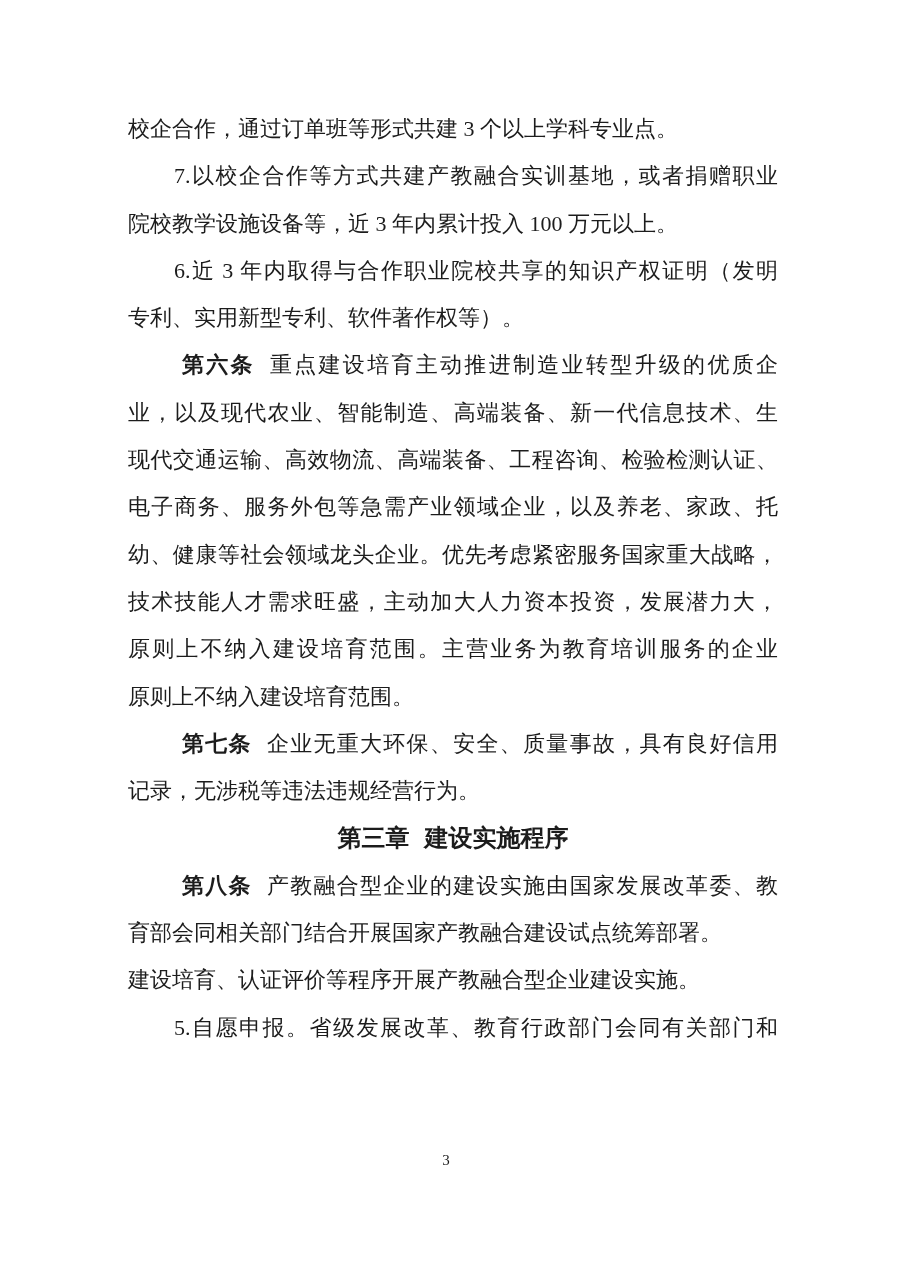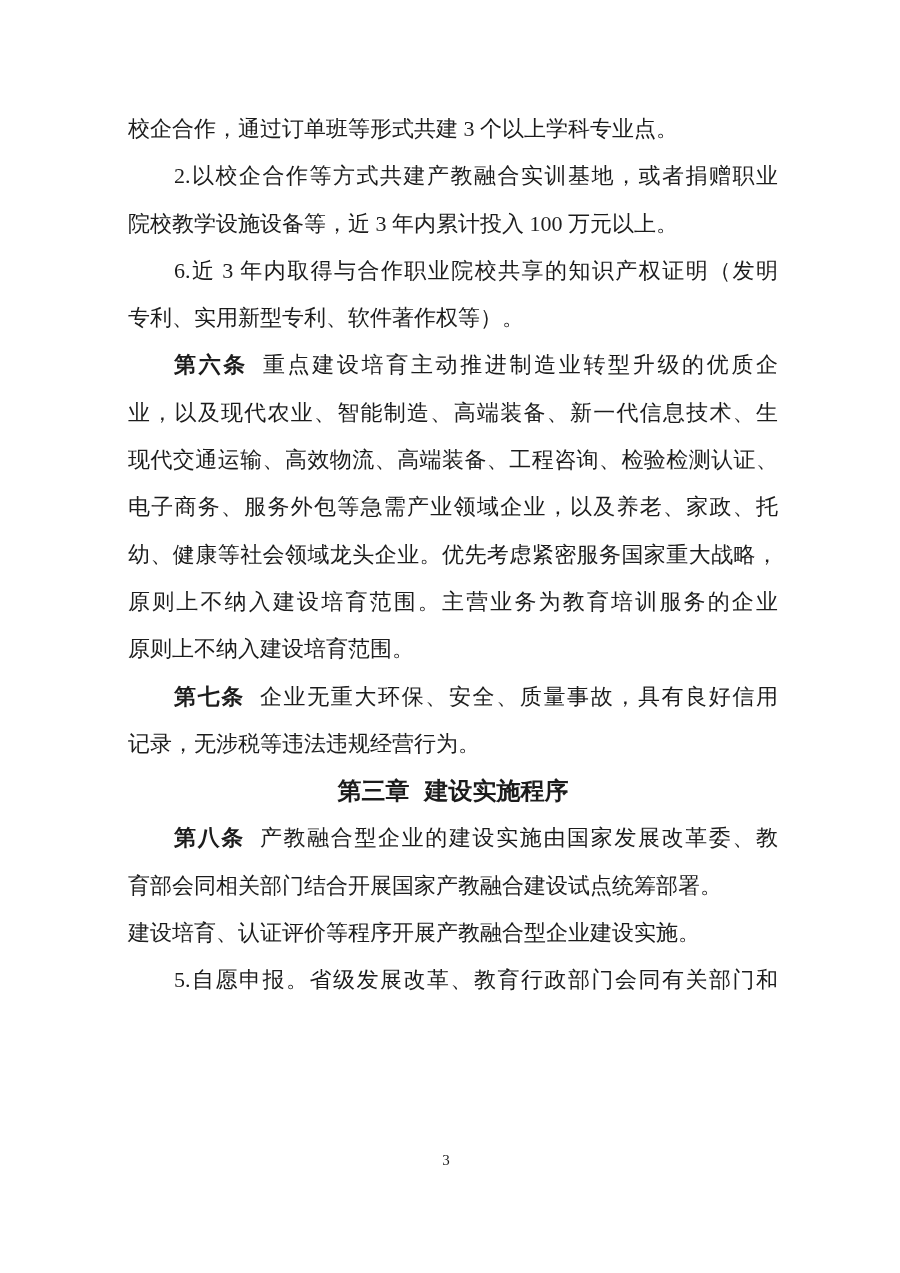--- a/index.html
+++ b/index.html
@@ -35,20 +35,21 @@
     text-align-last: justify;
   }
   
   .ind {
     padding-left: 46px;
   }
   
   .b {
     font-weight: 700;
     font-family: Liberation Serif, serif;
+    margin-left: 8px;
   }
   .art {
     margin-right: 15px;
   }
   
   .heading {
     text-align: center;
     font-weight: 700;
     font-size: 24px;
     font-family: "Liberation Sans", "DejaVu Sans", sans-serif;
@@ -66,31 +67,32 @@
   }
 </style>
 </head>
 <body>
 
 <div class="page">
   <div class="content">
 
     <div class="ln">校企合作，通过订单班等形式共建 3 个以上学科专业点。</div>
 
-    <div class="ln jf ind">2.以校企合作等方式共建产教融合实训基地，或者捐赠职业</div>
+    <div class="ln jf ind">7.以校企合作等方式共建产教融合实训基地，或者捐赠职业</div>
     <div class="ln">院校教学设施设备等，近 3 年内累计投入 100 万元以上。</div>
 
     <div class="ln jf ind">6.近 3 年内取得与合作职业院校共享的知识产权证明（发明</div>
     <div class="ln">专利、实用新型专利、软件著作权等）。</div>
 
     <div class="ln jf ind"><span class="b art">第六条</span><span>重点建设培育主动推进制造业转型升级的优质企</span></div>
     <div class="ln jf">业，以及现代农业、智能制造、高端装备、新一代信息技术、生</div>
     <div class="ln jf">现代交通运输、高效物流、高端装备、工程咨询、检验检测认证、</div>
     <div class="ln jf">电子商务、服务外包等急需产业领域企业，以及养老、家政、托</div>
     <div class="ln jf">幼、健康等社会领域龙头企业。优先考虑紧密服务国家重大战略，</div>
+    <div class="ln jf">技术技能人才需求旺盛，主动加大人力资本投资，发展潜力大，</div>
     <div class="ln jf">原则上不纳入建设培育范围。主营业务为教育培训服务的企业</div>
     <div class="ln">原则上不纳入建设培育范围。</div>
 
     <div class="ln jf ind"><span class="b art">第七条</span><span>企业无重大环保、安全、质量事故，具有良好信用</span></div>
     <div class="ln">记录，无涉税等违法违规经营行为。</div>
 
     <div class="ln heading"><span class="art">第三章</span><span>建设实施程序</span></div>
 
     <div class="ln jf ind"><span class="b art">第八条</span><span>产教融合型企业的建设实施由国家发展改革委、教</span></div>
     <div class="ln">育部会同相关部门结合开展国家产教融合建设试点统筹部署。</div>

